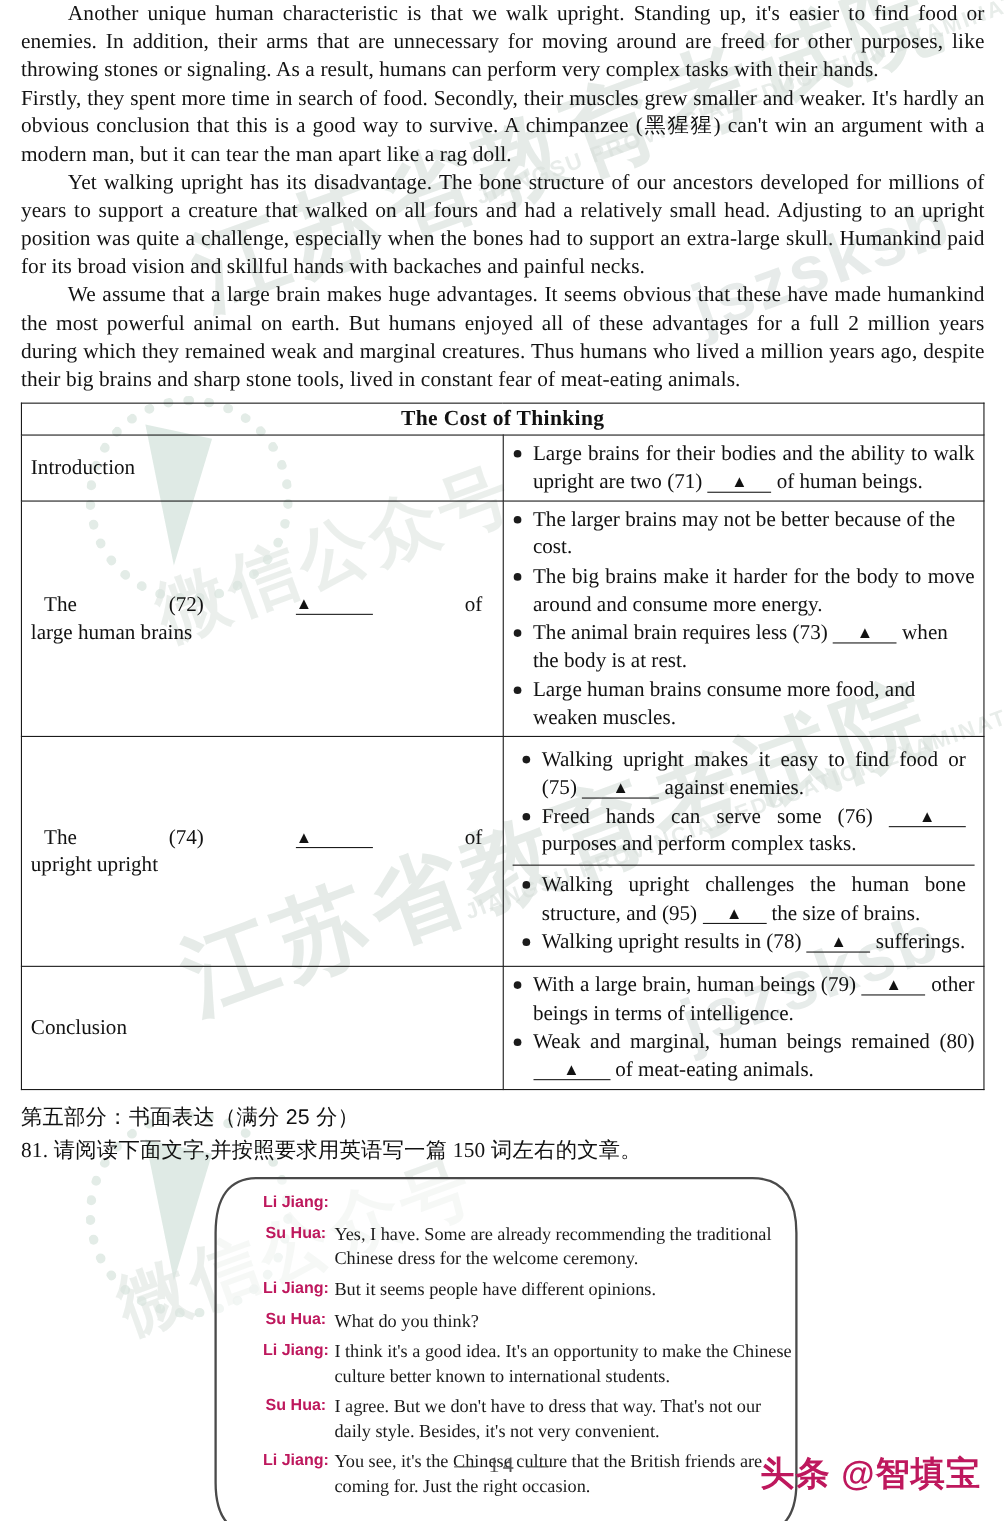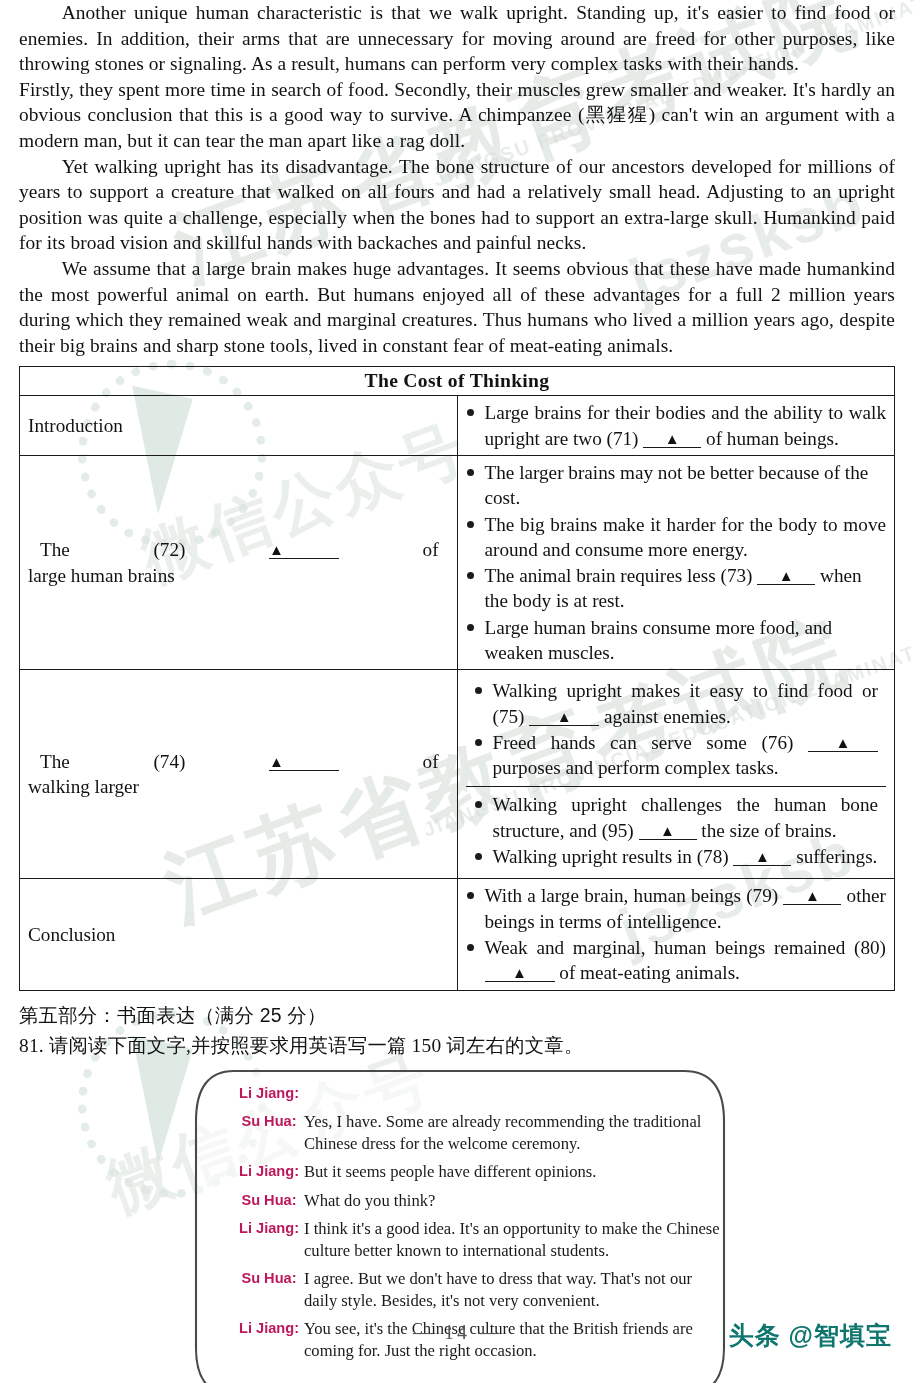--- a/index.html
+++ b/index.html
@@ -160,22 +160,22 @@
     position:absolute;left:0;right:0;top:0;
     text-align:center;
     font-size:20px;
     color:#555;
     letter-spacing:3px;
   }
   .brand{
     position:absolute;right:22px;top:-2px;
     font-family:"Liberation Sans","DejaVu Sans",sans-serif;
     font-weight:700;
-    font-size:25px;
-    color:#0f766e;
+    font-size:31px;
+    color:#be185d;
     letter-spacing:1px;
     text-align:center;
   }
 </style>
 </head>
 <body>
 
 <div class="page">
 
   <div class="wm-layer">
@@ -251,21 +251,21 @@
         </td>
       </tr>
 
       <tr>
         <td class="col-left cat">
           <span class="cat just" style="display:block;">
             <span>The (74)</span>
             <span class="blank w"><span class="tri">▲</span></span>
             <span>of</span>
           </span>
-          <span style="display:block;">walking larger</span>
+          <span style="display:block;">upright upright</span>
         </td>
         <td class="inner-split">
           <div>
             <ul class="bul">
               <li>
                 <span>Walking upright makes it easy to find food or (75)</span>
                 <span class="blank w"><span class="tri">▲</span></span>
                 <span>against enemies.</span>
               </li>
               <li>

